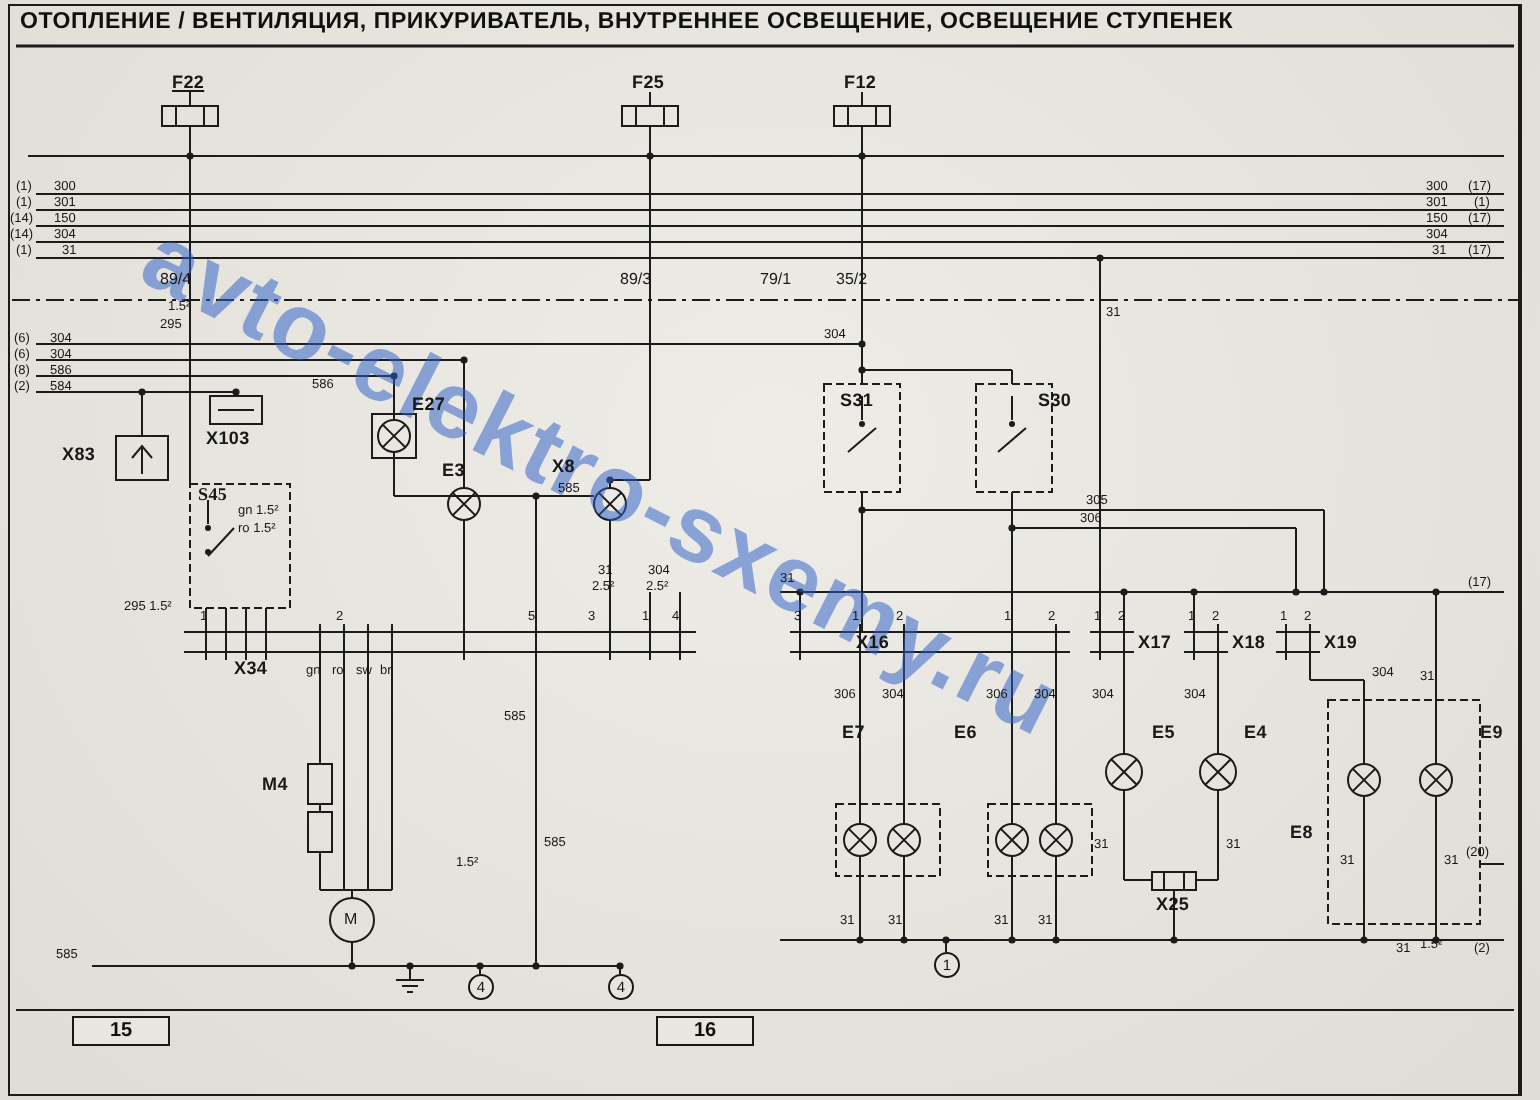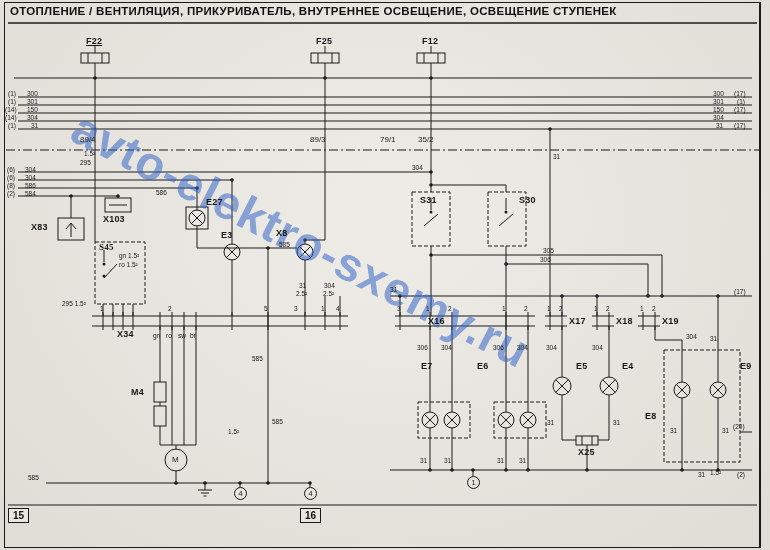--- a/index.html
+++ b/index.html
@@ -11,21 +11,21 @@
   }
   svg{position:absolute;left:0;top:0;}
   .lbl{position:absolute;color:#181818;line-height:1;white-space:nowrap;font-family:"Liberation Sans",sans-serif;}
   .t{font-size:6.5px;}
   .s{font-size:8px;}
   .m{font-size:9px;font-weight:700;letter-spacing:.2px;}
   .circ{font-size:7.5px;width:11px;height:11px;border:1px solid #181818;border-radius:50%;
         text-align:center;line-height:11px;background:rgba(233,230,223,.6);}
   .title{position:absolute;left:10px;top:5px;font-size:11.5px;font-weight:700;color:#101010;letter-spacing:.3px;}
   .pg{position:absolute;font-size:10px;font-weight:700;color:#101010;border:1.4px solid #181818;
-      padding:0 4px;line-height:13px;background:#e9e6df;}
+      padding:0 18px;line-height:13px;background:#e9e6df;margin-left:28px;}
   .wm{position:absolute;left:88px;top:100px;font-size:47px;font-weight:700;
       color:rgba(46,95,199,.52);transform:rotate(27deg);transform-origin:left top;
       letter-spacing:1px;white-space:nowrap;pointer-events:none;}
 </style>
 </head>
 <body>
 
 <div id="stage">
 
   <svg width="770" height="550" viewBox="0 0 770 550">

